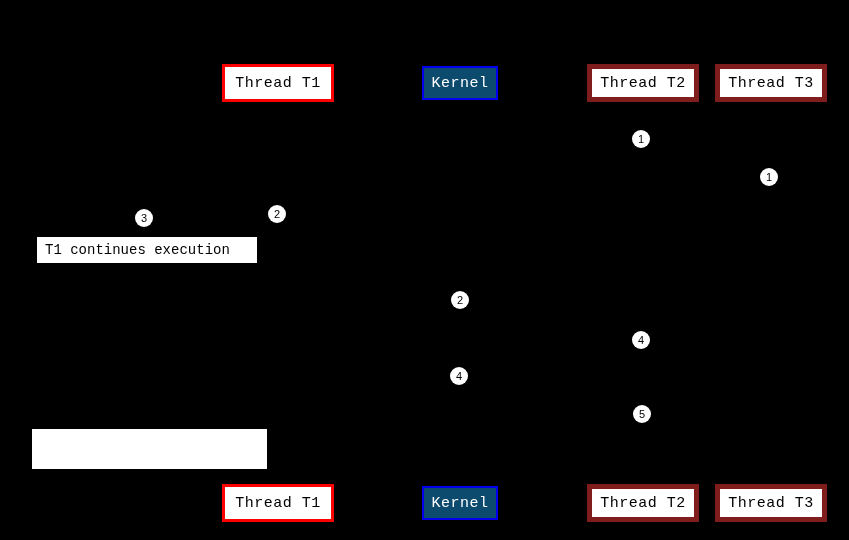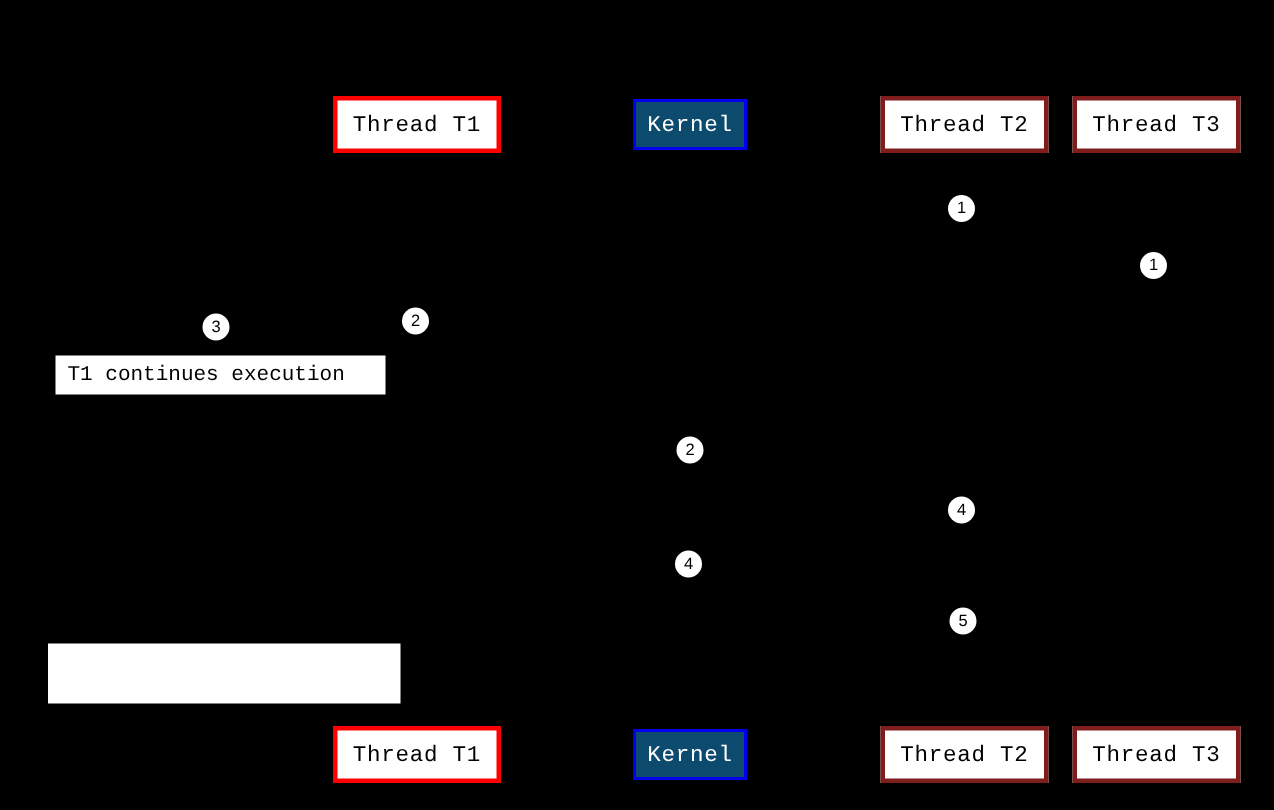--- a/index.html
+++ b/index.html
@@ -29,21 +29,21 @@
   .lane-box.thread {
     background: #ffffff;
     color: #000000;
   }
   .lane-box.kernel {
     background: #0c4a6e;
     color: #ffffff;
     border: 2px solid #0000ee;
   }
   .border-red { border: 3px solid #ff0000; }
-  .border-blue { border: 3px solid #7f1d1d; }
+  .border-blue { border: 5px solid #7f1d1d; }
 
   .marker {
     position: absolute;
     width: 18px;
     height: 18px;
     border-radius: 50%;
     background: #ffffff;
     color: #000000;
     font-family: "Liberation Sans", sans-serif;
     font-size: 11px;

